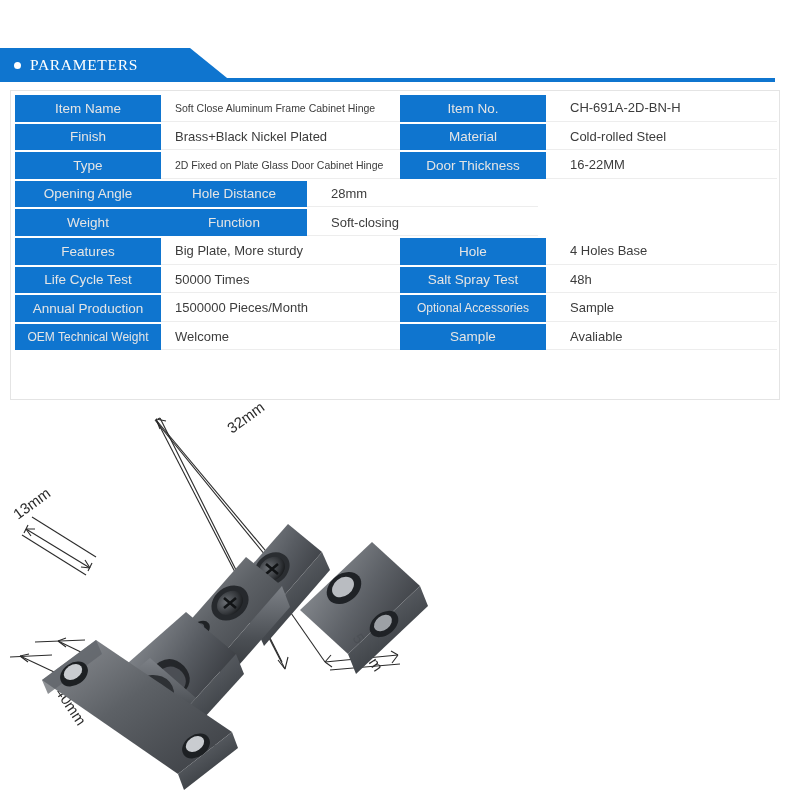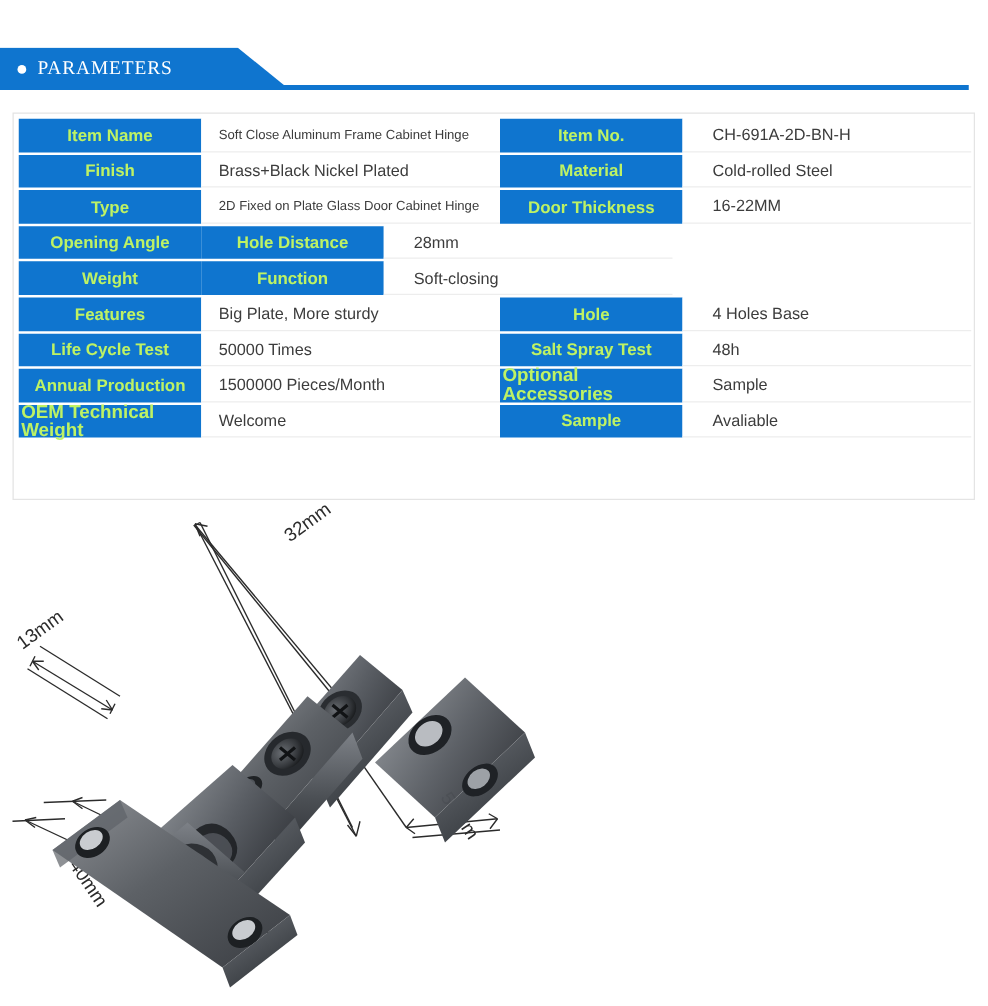--- a/index.html
+++ b/index.html
@@ -12,21 +12,21 @@
     height: 805px;
     position: relative;
     font-family: "Liberation Sans", sans-serif;
     overflow: hidden;
   }
 
   
   #section-header {
     position: absolute;
     left: 0;
-    top: 38px;
+    top: 48px;
     width: 682px;
     height: 38px;
   }
   .banner-shape {
     position: absolute;
     left: 0;
     top: 0;
     width: 250px;
     height: 34px;
     background: #0f75cf;
@@ -86,33 +86,33 @@
   }
   .param-row {
     display: flex;
     height: 26.6px;
     align-items: stretch;
   }
   .p-label {
     width: 146px;
     flex: 0 0 146px;
     background: #0f75cf;
-    color: #bef264;
+    color: #e5e5e5;
     font-size: 13.5px;
-    font-weight: bold;
+    font-weight: normal;
     display: flex;
     align-items: center;
     justify-content: center;
-    text-align: left;
+    text-align: right;
     box-sizing: border-box;
     padding: 0 2px;
     line-height: 1;
   }
   .p-label.small {
-    font-size: 15px;
+    font-size: 12px;
   }
   .p-value {
     width: 239px;
     flex: 0 0 239px;
     background: #ffffff;
     color: #3c3c3c;
     font-size: 13px;
     display: flex;
     align-items: center;
     box-sizing: border-box;

